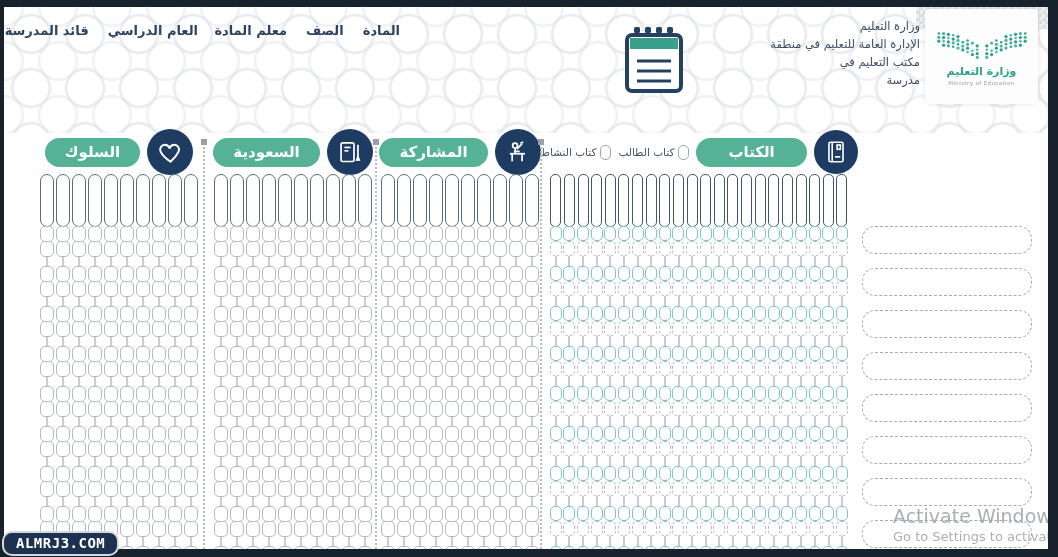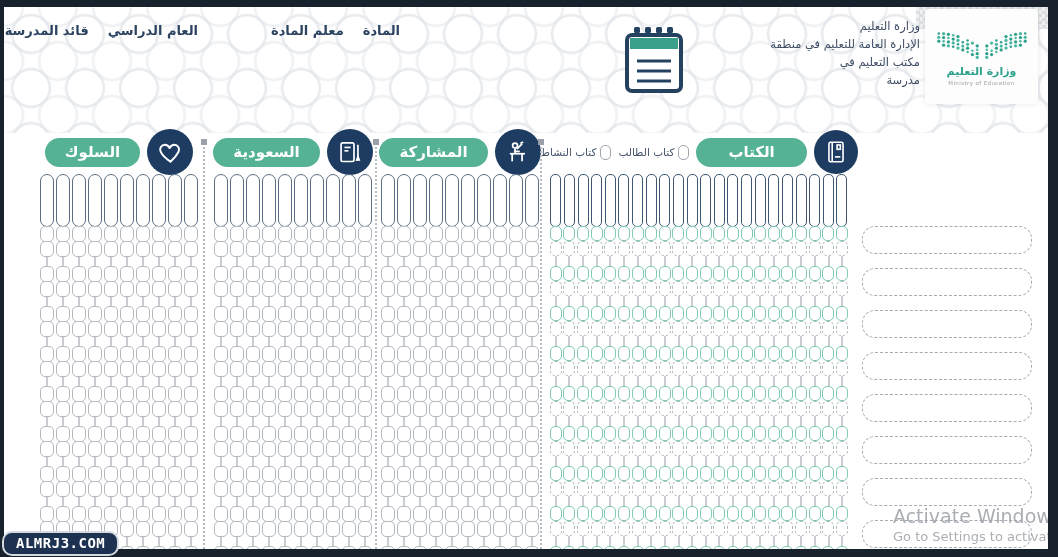--- a/index.html
+++ b/index.html
@@ -192,20 +192,24 @@
     <line x1="15" y1="58" x2="49" y2="58" stroke="#24425f" stroke-width="3"></line>
   </svg>
 
 
   <div class="fields" id="fields-subject">
     <div class="frow">
       <span class="flabel">المادة</span>
       <span class="fdots"></span>
     </div>
     <div class="frow">
+      <span class="flabel">الصف</span>
+      <span class="fdots"></span>
+    </div>
+    <div class="frow">
       <span class="flabel">معلم المادة</span>
       <span class="fdots"></span>
     </div>
   </div>
   <div class="fields" id="fields-year">
     <div class="frow">
       <span class="flabel">العام الدراسي</span>
       <span class="fdots"></span>
     </div>
     <div class="frow">

